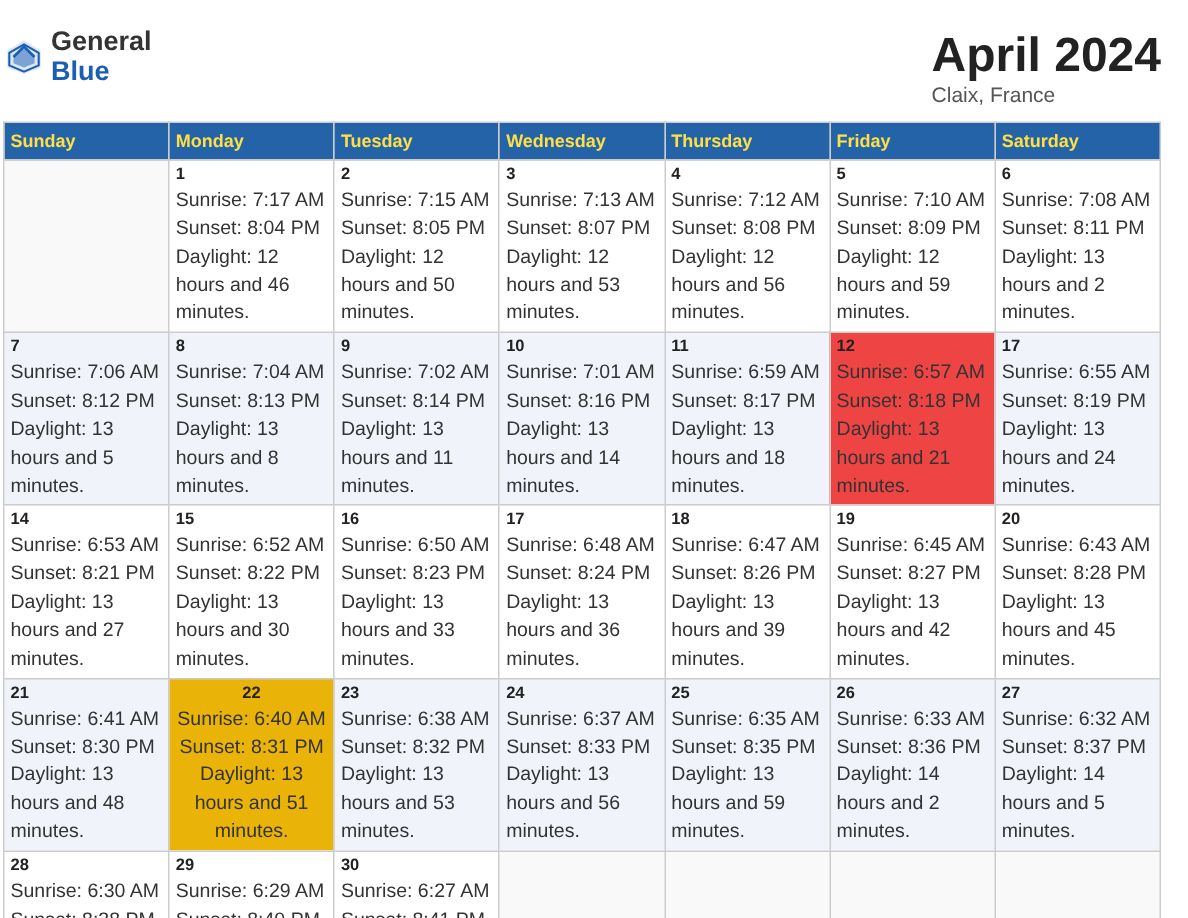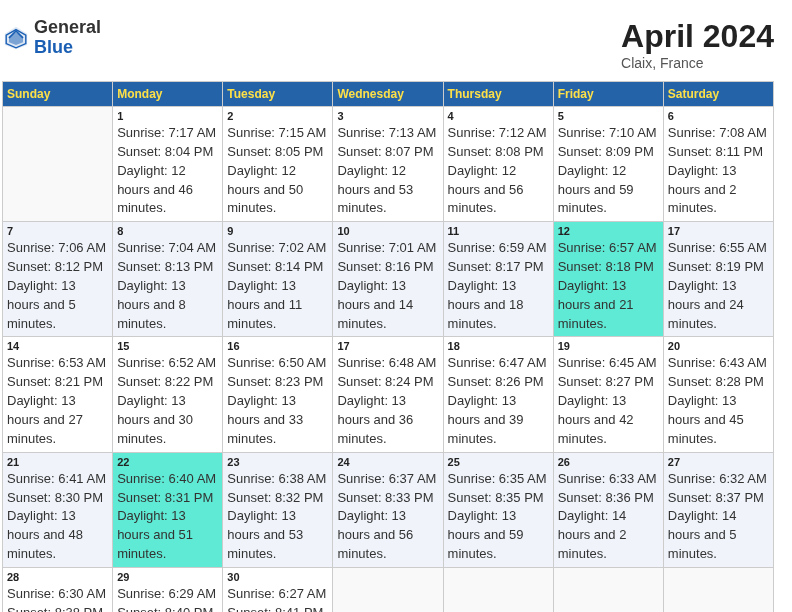--- a/index.html
+++ b/index.html
@@ -179,21 +179,21 @@
             <div class="day-info">Sunrise: 7:02 AM<br>Sunset: 8:14 PM<br>Daylight: 13 hours and 11 minutes.</div>
           </td>
           <td style="background: rgb(240, 244, 250);">
             <span class="day-number">10</span>
             <div class="day-info">Sunrise: 7:01 AM<br>Sunset: 8:16 PM<br>Daylight: 13 hours and 14 minutes.</div>
           </td>
           <td style="background: rgb(240, 244, 250); margin-left: 42px;">
             <span class="day-number">11</span>
             <div class="day-info">Sunrise: 6:59 AM<br>Sunset: 8:17 PM<br>Daylight: 13 hours and 18 minutes.</div>
           </td>
-          <td style="background: #5eead4; margin-left: 24px;">
+          <td style="background: #ef4444; margin-left: 24px;">
             <span class="day-number">12</span>
             <div class="day-info">Sunrise: 6:57 AM<br>Sunset: 8:18 PM<br>Daylight: 13 hours and 21 minutes.</div>
           </td>
           <td style="background: rgb(240, 244, 250);">
             <span class="day-number">17</span>
             <div class="day-info">Sunrise: 6:55 AM<br>Sunset: 8:19 PM<br>Daylight: 13 hours and 24 minutes.</div>
           </td>
         </tr>
         <tr>
           <td>
@@ -223,21 +223,21 @@
           <td>
             <span class="day-number">20</span>
             <div class="day-info">Sunrise: 6:43 AM<br>Sunset: 8:28 PM<br>Daylight: 13 hours and 45 minutes.</div>
           </td>
         </tr>
         <tr style="background: rgb(240, 244, 250);">
           <td style="background: rgb(240, 244, 250);">
             <span class="day-number">21</span>
             <div class="day-info">Sunrise: 6:41 AM<br>Sunset: 8:30 PM<br>Daylight: 13 hours and 48 minutes.</div>
           </td>
-          <td style="background: #5eead4;">
+          <td style="background: #eab308; text-align: center;">
             <span class="day-number">22</span>
             <div class="day-info">Sunrise: 6:40 AM<br>Sunset: 8:31 PM<br>Daylight: 13 hours and 51 minutes.</div>
           </td>
           <td style="background: rgb(240, 244, 250);">
             <span class="day-number">23</span>
             <div class="day-info">Sunrise: 6:38 AM<br>Sunset: 8:32 PM<br>Daylight: 13 hours and 53 minutes.</div>
           </td>
           <td style="background: rgb(240, 244, 250); margin-left: 12px;">
             <span class="day-number">24</span>
             <div class="day-info">Sunrise: 6:37 AM<br>Sunset: 8:33 PM<br>Daylight: 13 hours and 56 minutes.</div>

